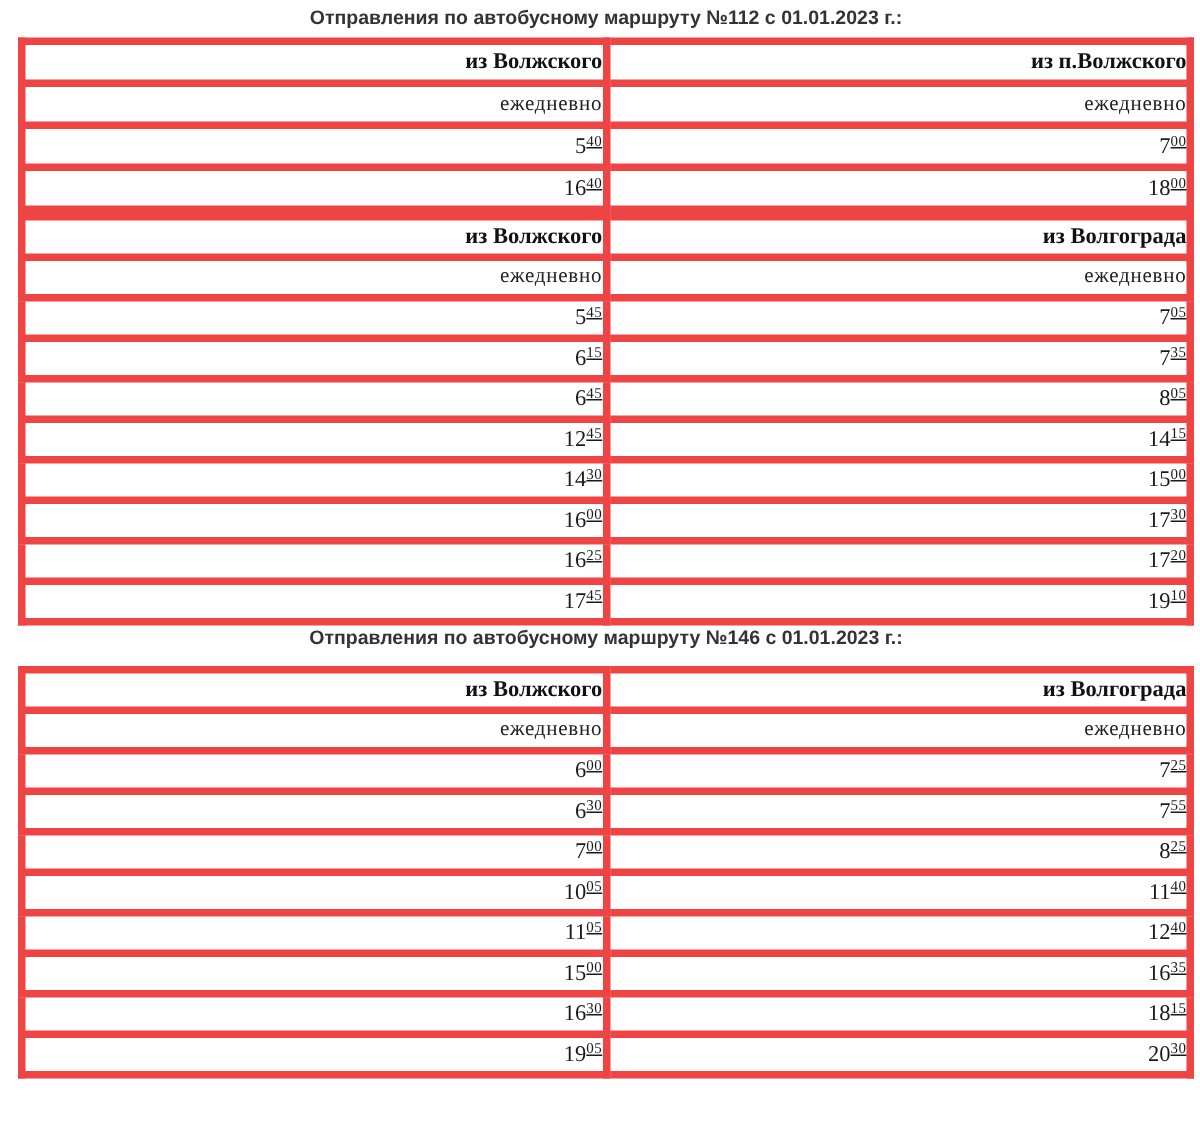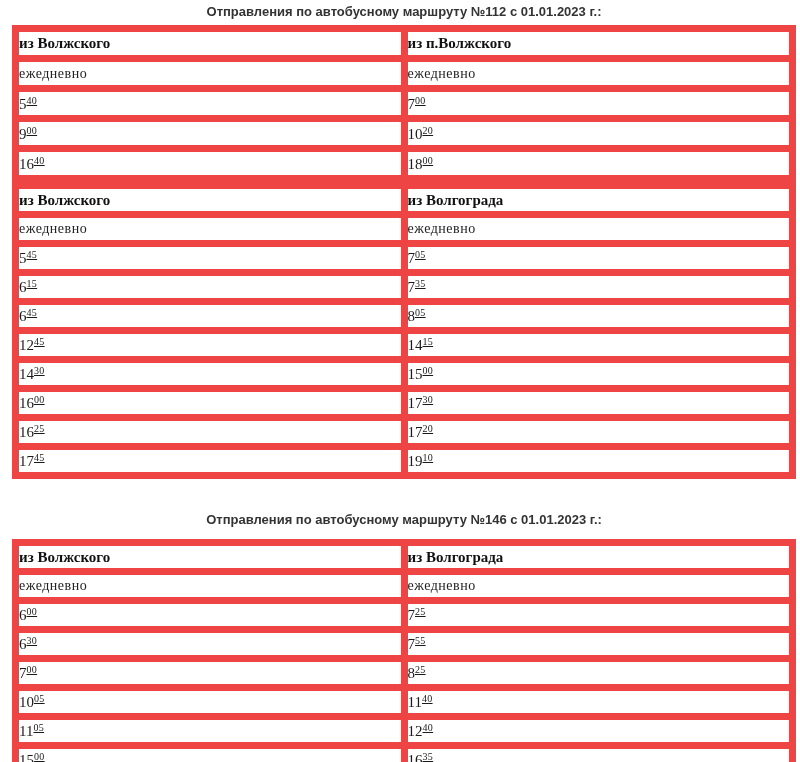--- a/index.html
+++ b/index.html
@@ -14,30 +14,30 @@
   .title {
     font-family: "Liberation Sans", "DejaVu Sans", sans-serif;
     font-weight: bold;
     font-size: 13px;
     line-height: 15px;
     color: #333333;
     text-align: center;
   }
   .s1 .title { margin-bottom: 6px; }
   .s2 .title { margin-top: 28px; margin-bottom: 12px; }
-  .s3 .title { margin-top: 33px; margin-bottom: 12px; }
+  .s3 .title { margin-bottom: 12px; }
 
   table.schedule {
     width: 784px;
     border-collapse: collapse;
     table-layout: fixed;
   }
   table.schedule th, table.schedule td {
-    border: 7px solid #ef4444;
-    text-align: left;
+    border: 5px solid #ef4444;
+    text-align: right;
     vertical-align: middle;
     padding: 0;
   }
   .t1 th, .t1 td { height: 23px; }
   .t2 th, .t2 td { height: 22px; }
   .t3 th, .t3 td { height: 22px; }
 
   th.col-head { font-weight: bold; font-size: 15px; color: #111111; }
   td.freq { font-size: 14px; color: #222222; letter-spacing: 0.5px; }
   td.time { font-size: 15px; color: #1a1a1a; }
@@ -62,24 +62,20 @@
             <th class="col-head">из Волжского</th>
             <th class="col-head">из п.Волжского</th>
           </tr>
           <tr>
             <td class="freq">ежедневно</td>
             <td class="freq">ежедневно</td>
           </tr>
           <tr>
             <td class="time"><span>5</span><span class="m">40</span></td>
             <td class="time"><span>7</span><span class="m">00</span></td>
-          </tr>
-          <tr>
-            <td class="time"><span>9</span><span class="m">00</span></td>
-            <td class="time"><span>10</span><span class="m">20</span></td>
           </tr>
           <tr>
             <td class="time"><span>16</span><span class="m">40</span></td>
             <td class="time"><span>18</span><span class="m">00</span></td>
           </tr>
         </tbody>
       </table>
     </section>
 
     <section class="s2">

